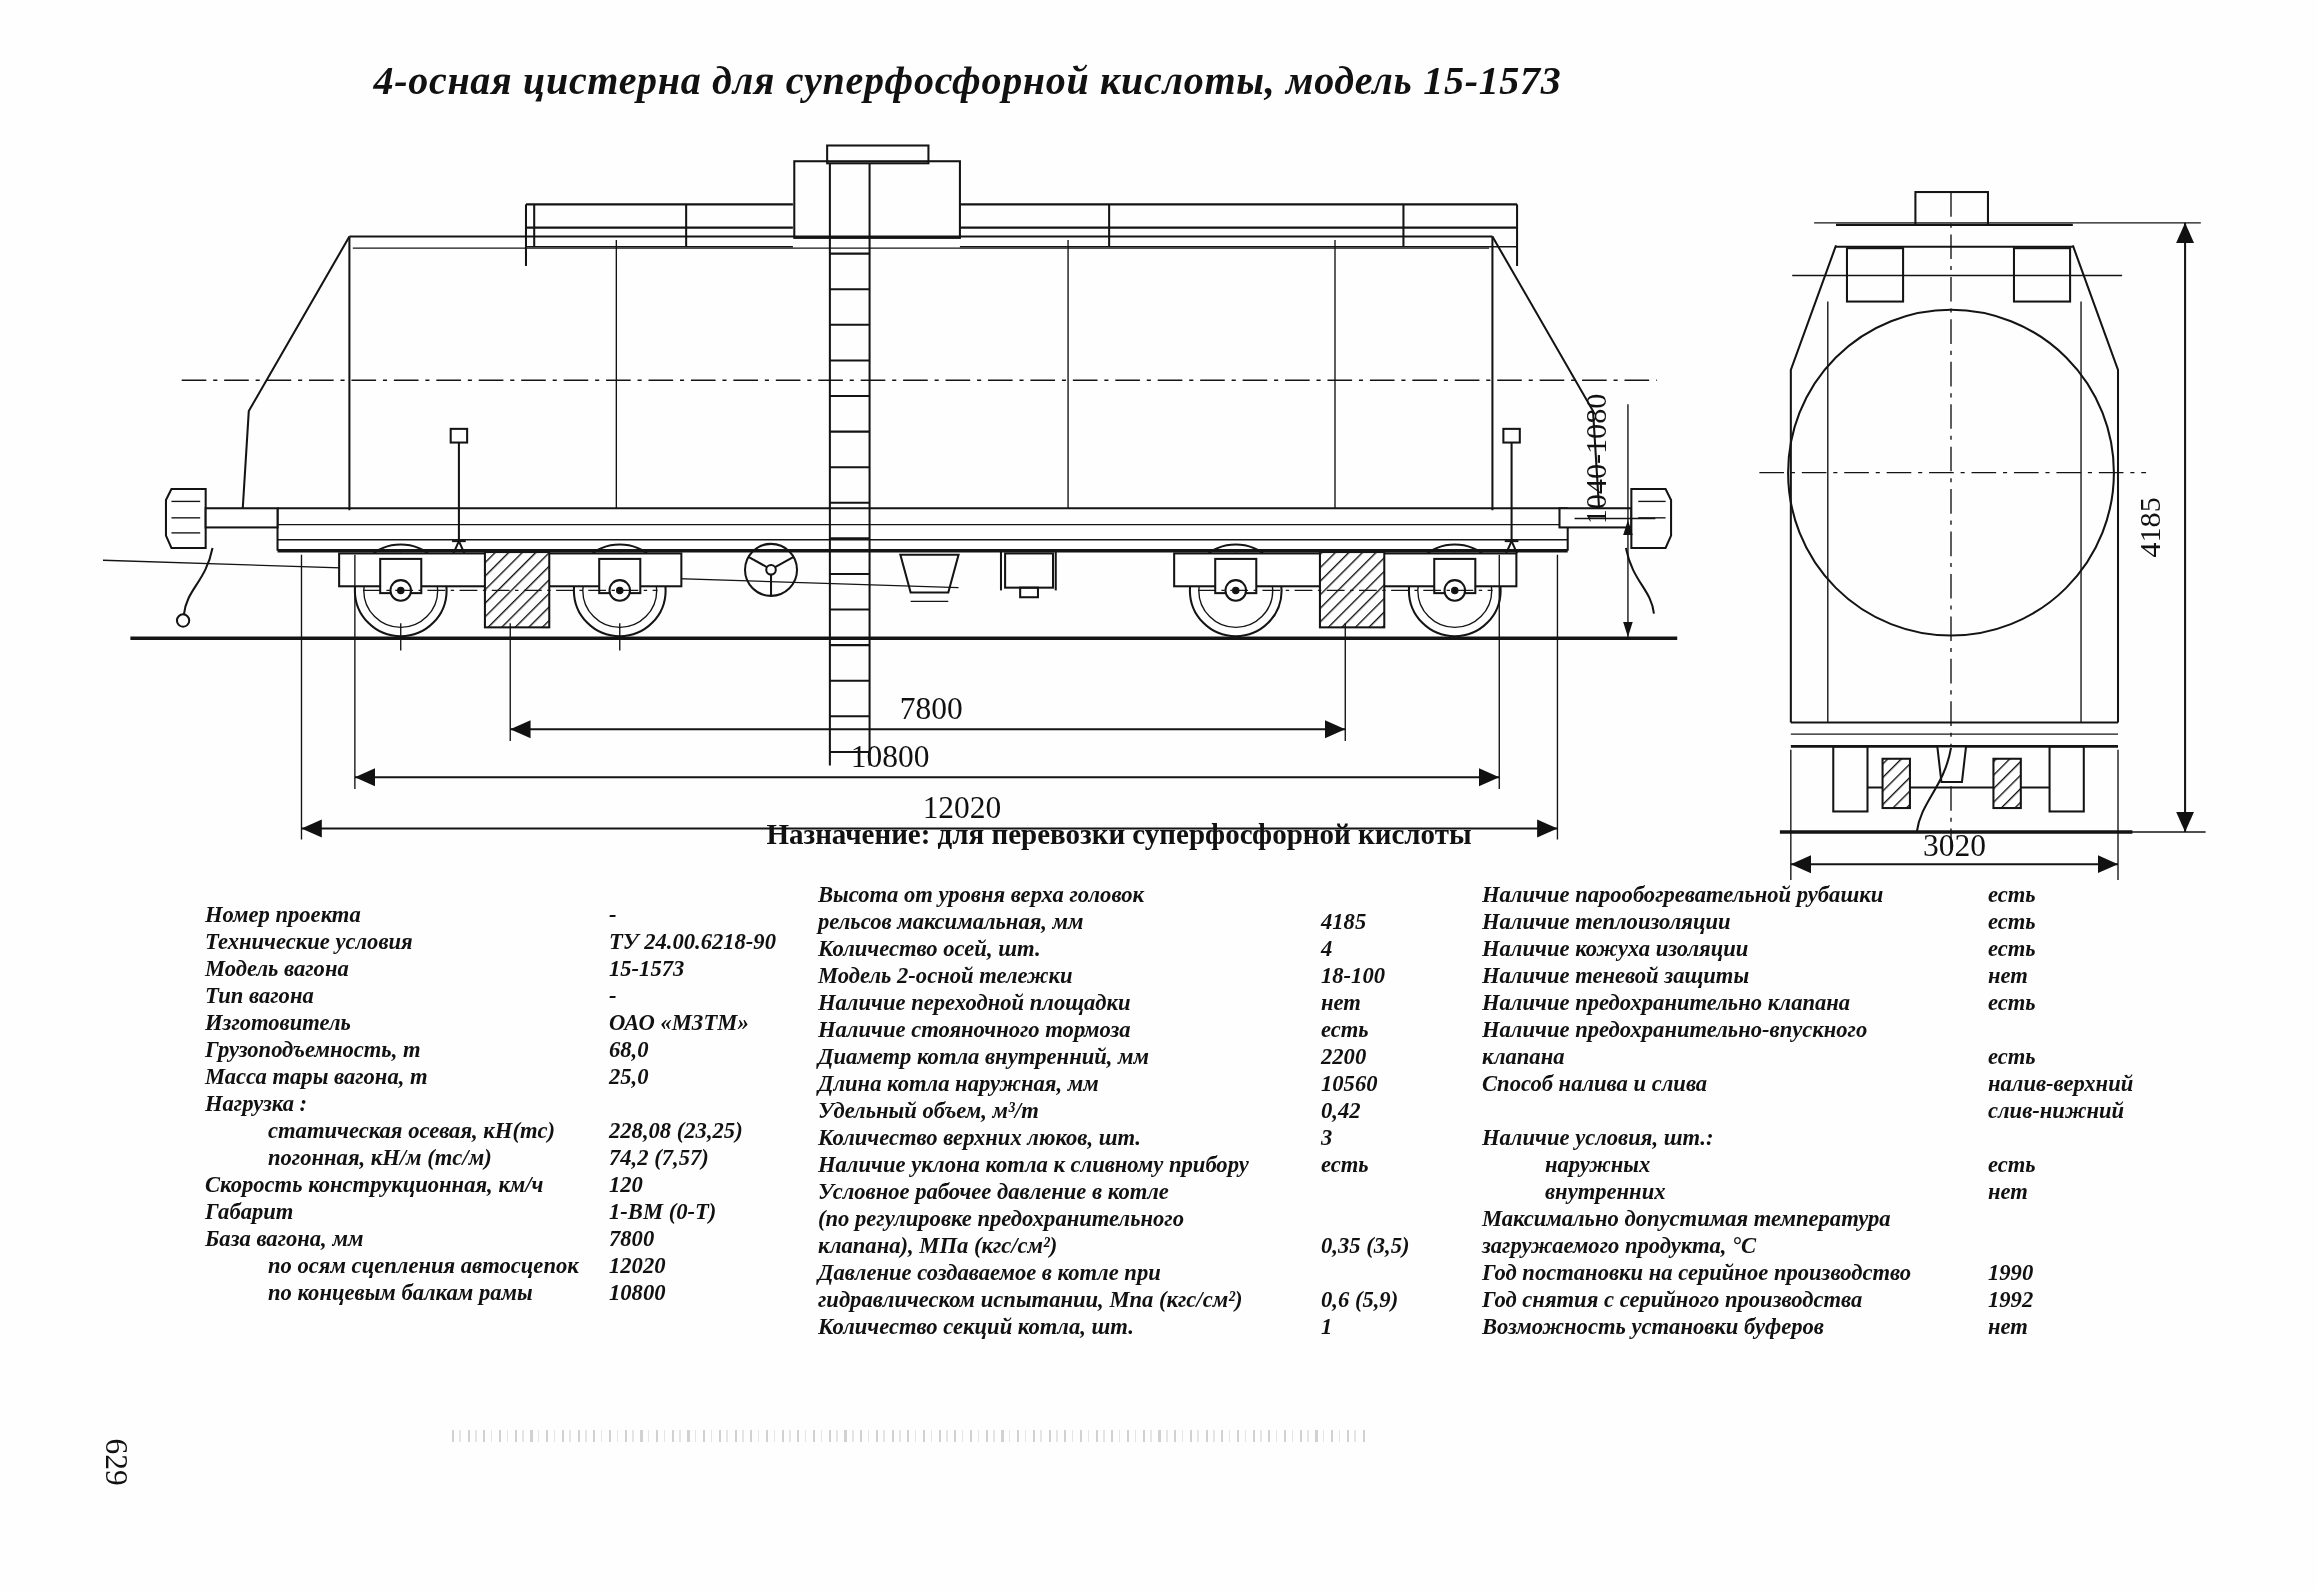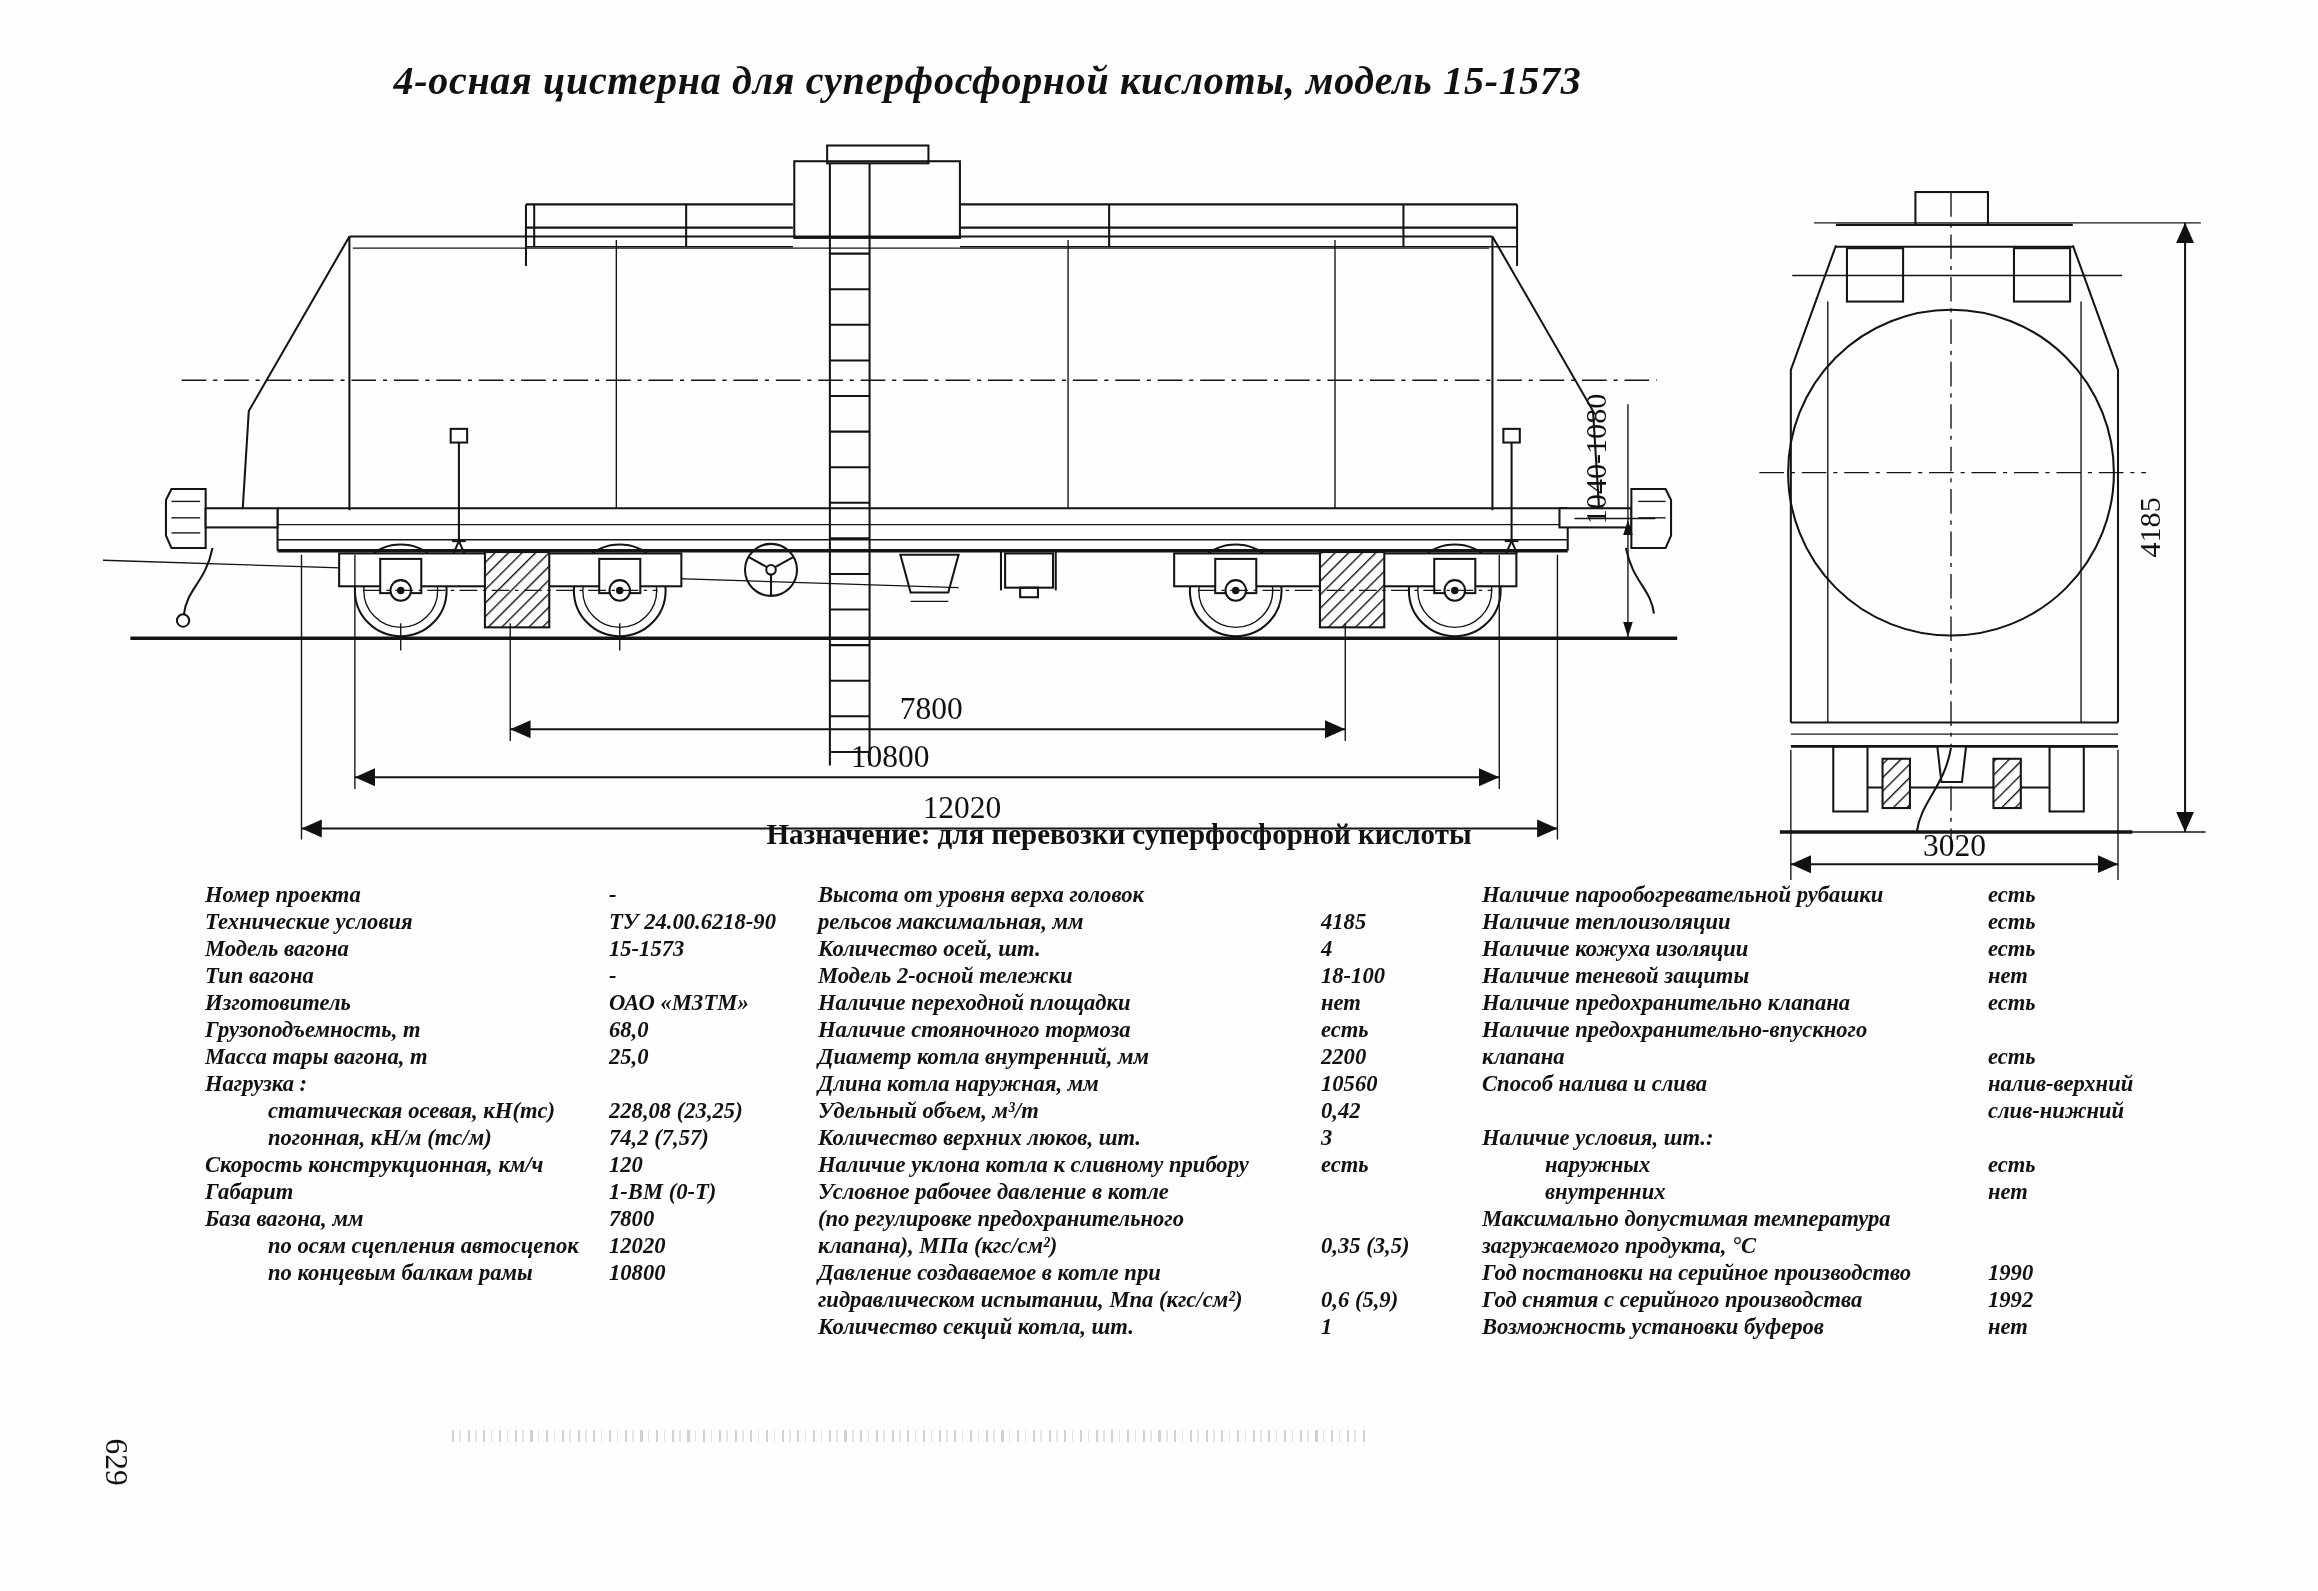--- a/index.html
+++ b/index.html
@@ -1,23 +1,23 @@
 <!DOCTYPE html>
 <html style="font-size:11px"><head>
 <meta charset="utf-8">
 <style>
   html,body{margin:0;padding:0;background:#888;}
   .page{position:relative;width:2319px;height:1591px;background:#fefefe;overflow:hidden;
         font-family:"Liberation Serif", serif;color:#111;}
   .title{position:absolute;top:57px;left:0;width:1935px;text-align:center;
-         font-size:40px;font-weight:700;font-style:italic;letter-spacing:0.7px;padding-left:20px;}
+         font-size:40px;font-weight:700;font-style:italic;letter-spacing:0.7px;}
   .purpose{position:absolute;top:818px;left:0;width:2238px;text-align:center;
            font-size:29px;font-weight:700;}
   .specs-col{position:absolute;top:881px;font-size:22.6px;font-weight:700;font-style:italic;}
-  #col1{left:205px;width:616px;}
+  #col1{left:205px;width:616px;margin-top:20px;}
   #col2{left:818px;width:657px;}
   #col3{left:1482px;width:739px;}
   .srow{position:relative;height:27px;line-height:27px;white-space:nowrap;}
   .srow .lab{display:inline-block;}
   .srow .lab.ind{padding-left:63px;}
   .srow .val{position:absolute;top:0;white-space:nowrap;}
   #col1 .val{left:404px;}
   #col2 .val{left:503px;}
   #col3 .val{left:506px;}
   .pagenum{position:absolute;left:68px;top:1444px;width:96px;text-align:center;

